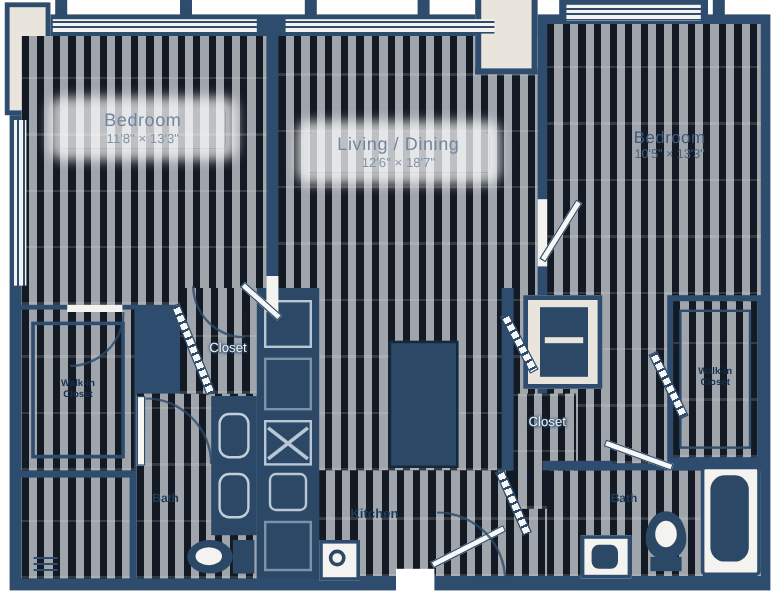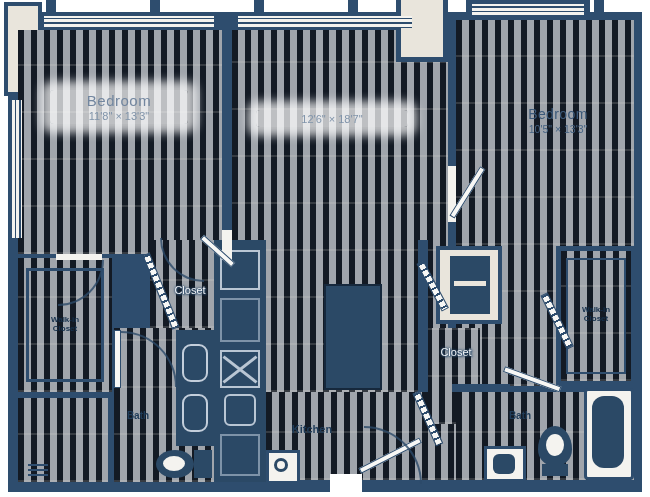--- a/index.html
+++ b/index.html
@@ -132,20 +132,21 @@
   <div class="ladder" style="left:146px;top:250px;width:80px;transform:rotate(68deg)"></div>
   <div class="ladder" style="left:420px;top:258px;width:54px;transform:rotate(62deg)"></div>
   <div class="ladder" style="left:416px;top:388px;width:58px;transform:rotate(66deg)"></div>
   <div class="ladder" style="left:544px;top:290px;width:60px;transform:rotate(64deg)"></div>
 
   <div class="roomLabel halo" style="left:50px;top:90px;width:138px;padding:2px 0">
     <span class="rname">Bedroom</span>
     <span class="rdims">11'8" × 13'3"</span>
   </div>
   <div class="roomLabel halo" style="left:256px;top:110px;width:152px;padding:2px 0">
+    <span class="rname">Living / Dining</span>
     <span class="rdims">12'6" × 18'7"</span>
   </div>
   <div class="roomLabel" style="left:500px;top:106px;width:116px">
     <span class="rname2">Bedroom</span>
     <span class="rdims2">10'5" × 13'3"</span>
   </div>
   <div class="roomLabel wlabel" style="left:160px;top:284px;width:60px">Closet</div>
   <div class="roomLabel wlabel" style="left:428px;top:346px;width:56px">Closet</div>
   <div class="roomLabel nlabel" style="left:280px;top:423px;width:64px">Kitchen</div>
   <div class="roomLabel nlabel" style="left:116px;top:410px;width:44px;font-size:10px">Bath</div>

